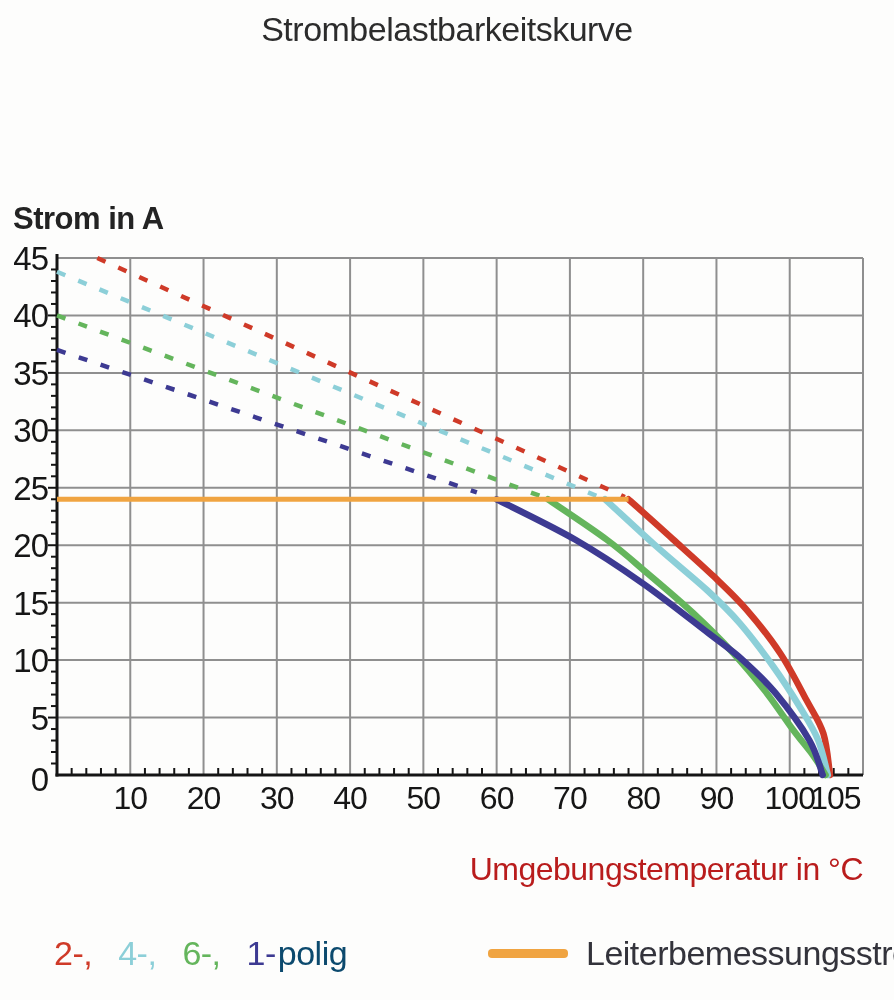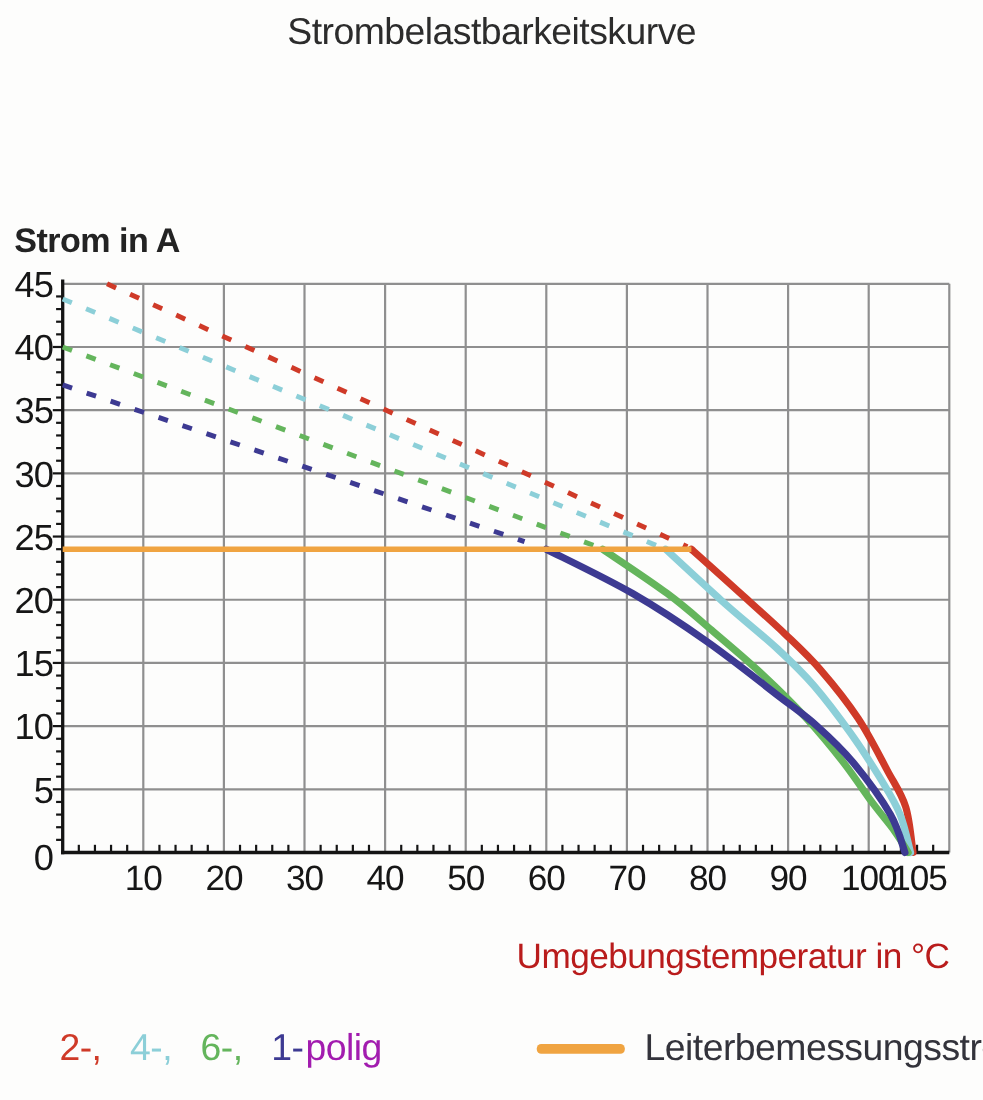--- a/index.html
+++ b/index.html
@@ -24,21 +24,21 @@
     position:absolute;right:31px;top:851px;
     font-size:32px;color:#b91c1c;letter-spacing:-0.5px;
   }
   svg.chart{position:absolute;left:0;top:0;}
   .legend-poles{
     position:absolute;left:54px;top:934px;
     font-size:34px;letter-spacing:-0.5px;white-space:nowrap;
   }
   .legend-poles .num{margin-right:26px;}
   .legend-poles .num.last{margin-right:2px;}
-  .legend-suffix{color:#a21caf;}
+  .legend-suffix{color:#0c4a6e;}
   .legend-ref{
     position:absolute;left:488px;top:934px;
     display:flex;align-items:center;gap:18px;
     font-size:34px;letter-spacing:-0.5px;color:#33333b;white-space:nowrap;
   }
   .legend-ref .swatch{
     display:inline-block;width:80px;height:9px;border-radius:4px;
     background:#f0a441;
   }
 </style>

